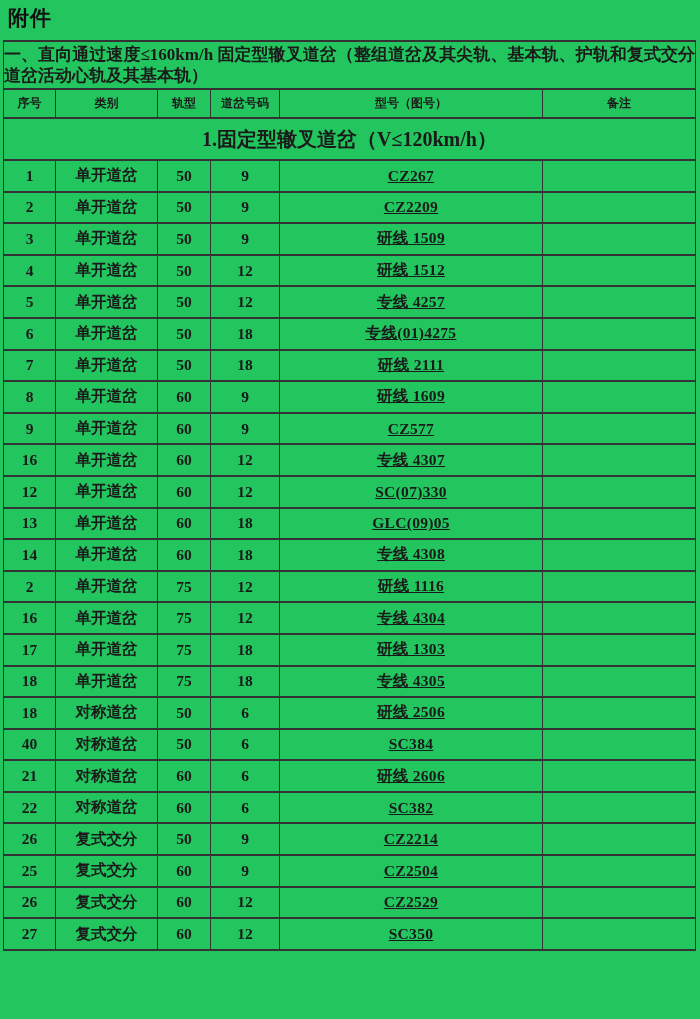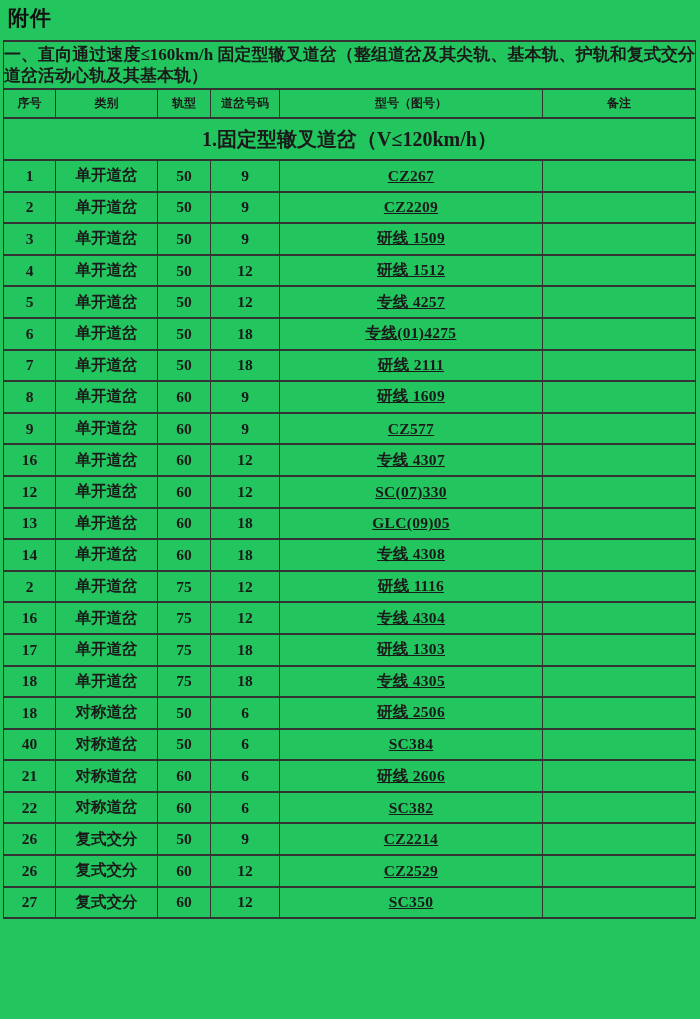--- a/index.html
+++ b/index.html
@@ -274,20 +274,28 @@
         </tr>
         <tr class="data-row">
           <td class="c0">26</td>
           <td class="c1">复式交分</td>
           <td class="c2">50</td>
           <td class="c3">9</td>
           <td class="c4">CZ2214</td>
           <td class="c5"></td>
         </tr>
         <tr class="data-row">
+          <td class="c0">25</td>
+          <td class="c1">复式交分</td>
+          <td class="c2">60</td>
+          <td class="c3">9</td>
+          <td class="c4">CZ2504</td>
+          <td class="c5"></td>
+        </tr>
+        <tr class="data-row">
           <td class="c0">26</td>
           <td class="c1">复式交分</td>
           <td class="c2">60</td>
           <td class="c3">12</td>
           <td class="c4">CZ2529</td>
           <td class="c5"></td>
         </tr>
         <tr class="data-row">
           <td class="c0">27</td>
           <td class="c1">复式交分</td>

